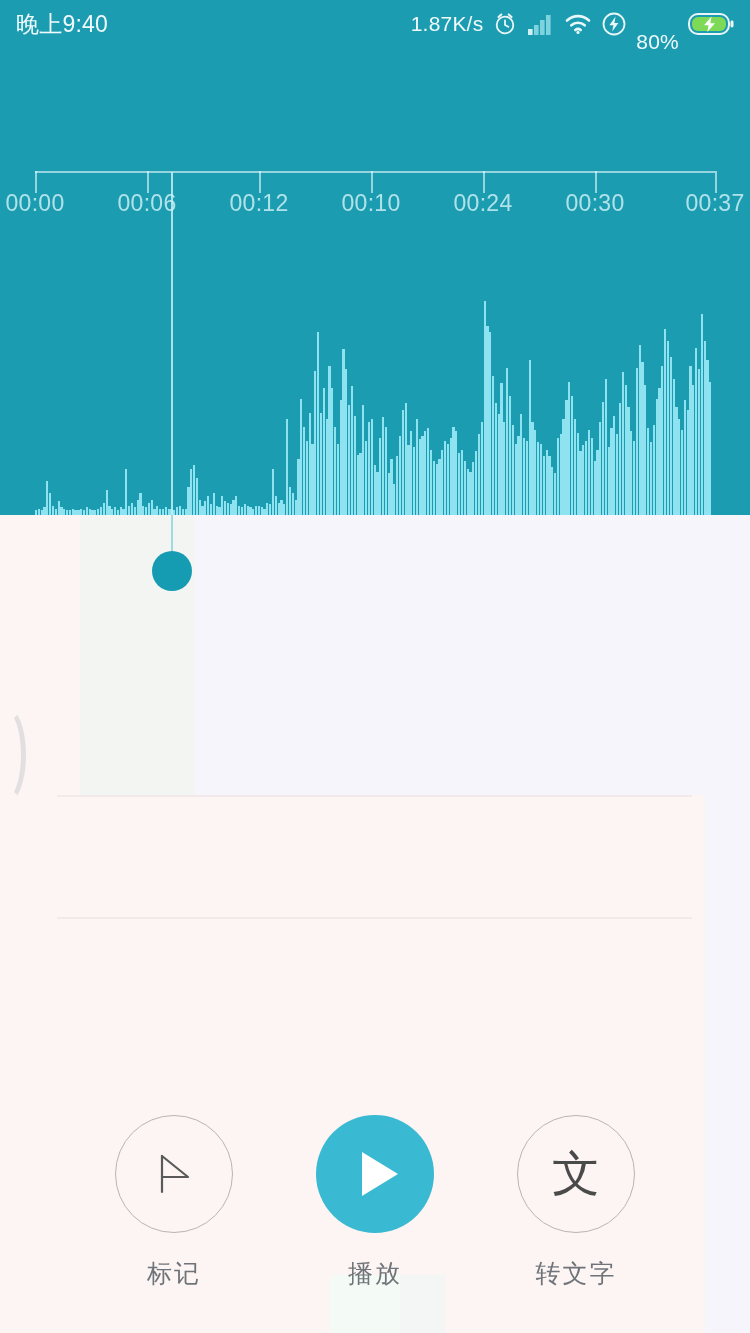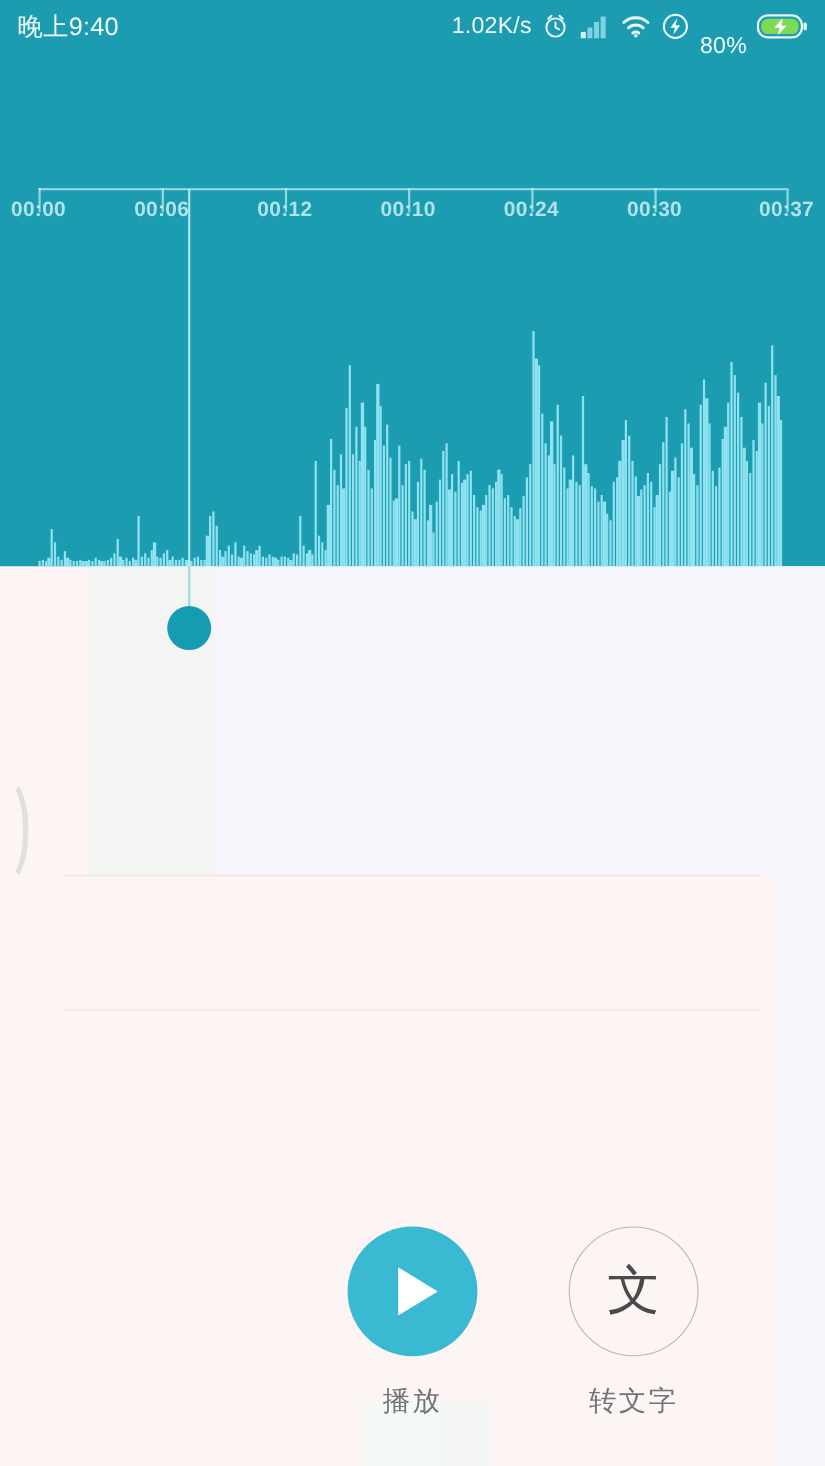--- a/index.html
+++ b/index.html
@@ -106,27 +106,26 @@
     background: rgba(225,248,252,.62);
   }
   .ruler-tick {
     position: absolute;
     top: 11px;
     width: 2px; height: 22px;
     background: rgba(225,248,252,.62);
   }
   .ruler-label {
     position: absolute;
-    top: 20px;
+    top: 30px;
     transform: translateX(-50%);
-    font-size: 19px;
+    font-size: 23px;
     color: rgba(214,244,249,.80);
     white-space: nowrap;
     letter-spacing: .3px;
-    font-weight: bold;
   }
 
   
   #waveform {
     position: absolute;
     left: 0; top: 230px;
     width: 750px;
     height: 285px;
   }
   .wbar {
@@ -294,21 +293,21 @@
 </head>
 <body>
 
 <div id="screen">
 
   <div id="teal-section">
 
     <div id="status-bar">
       <div id="status-left">晚上9:40</div>
       <div id="status-right">
-        <div id="net-speed">1.02K/s</div>
+        <div id="net-speed">1.87K/s</div>
 
         <svg class="st-ico" width="26" height="26" viewBox="0 0 26 26">
           <circle cx="13" cy="14" r="8.3" fill="none" stroke="#eaf7f9" stroke-width="1.8"></circle>
           <path d="M13 9.5 L13 14 L16.3 15.8" fill="none" stroke="#eaf7f9" stroke-width="1.8" stroke-linecap="round"></path>
           <path d="M6.5 6 L9.3 3.4" stroke="#eaf7f9" stroke-width="2" stroke-linecap="round"></path>
           <path d="M19.5 6 L16.7 3.4" stroke="#eaf7f9" stroke-width="2" stroke-linecap="round"></path>
         </svg>
 
         <svg class="st-ico" width="28" height="22" viewBox="0 0 28 22">
           <rect x="1" y="16" width="4.6" height="6" fill="#cfeff4"></rect>
@@ -616,20 +615,29 @@
   </div>
 
 
   <div class="divider" id="divider-1"></div>
   <div class="divider" id="divider-2"></div>
 
   <div id="edge-arc"></div>
 
   <div id="actions">
 
+    <div class="action" id="action-mark">
+      <div class="action-circle outline-circle">
+        <svg width="56" height="56" viewBox="0 0 56 56">
+          <path d="M16 10 L16 46" fill="none" stroke="#5a5a5a" stroke-width="2.2" stroke-linecap="round"></path>
+          <path d="M16 10 L42 31 L16 31" fill="none" stroke="#5a5a5a" stroke-width="2.2" stroke-linejoin="round" stroke-linecap="round"></path>
+        </svg>
+      </div>
+      <div class="action-label">标记</div>
+    </div>
 
     <div class="action" id="action-play">
       <div class="action-circle filled-circle">
         <div id="play-triangle"></div>
       </div>
       <div class="action-label">播放</div>
     </div>
 
     <div class="action" id="action-totext">
       <div class="action-circle outline-circle">

